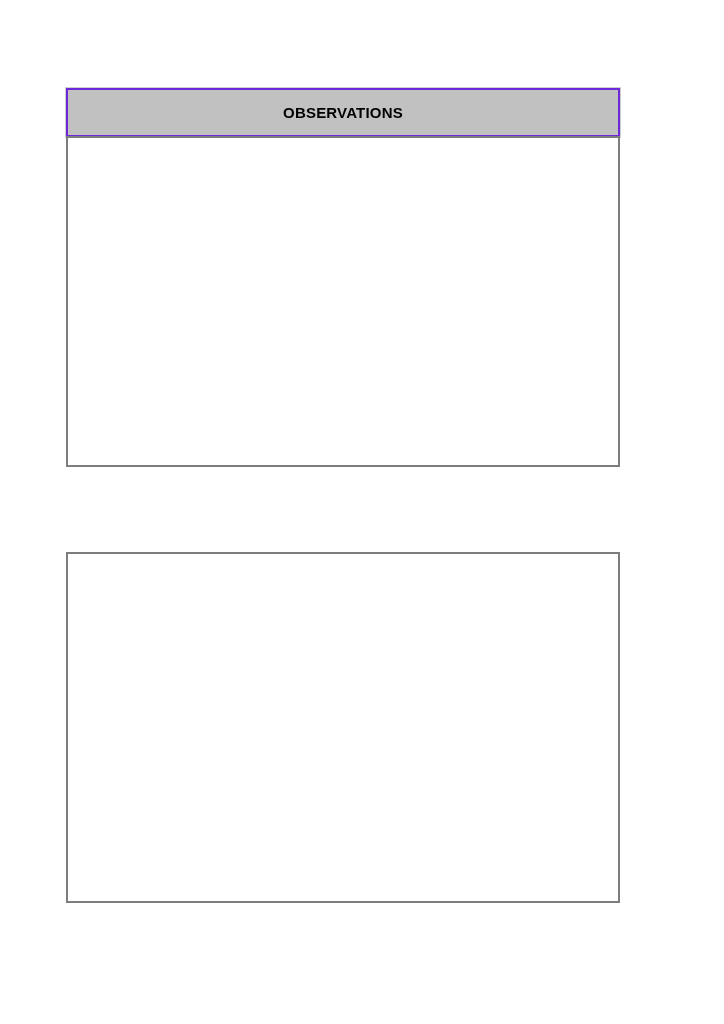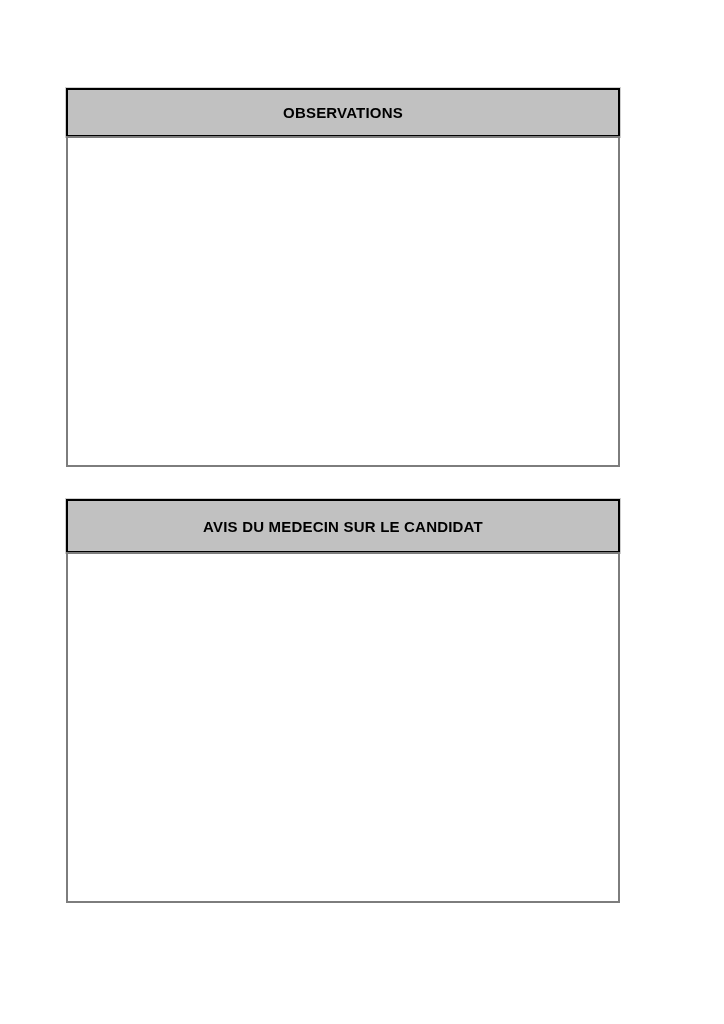--- a/index.html
+++ b/index.html
@@ -15,21 +15,21 @@
     font-family: "Liberation Sans", sans-serif;
     color: #000000;
     overflow: hidden;
   }
   .section-header {
     position: absolute;
     left: 66px;
     width: 554px;
     box-sizing: border-box;
     background: #c1c1c1;
-    border: 2px solid #000000;
+    border: 2px solid #6d28d9;
     box-shadow: 0 0 0 1px #cfcfcf;
     display: flex;
     align-items: center;
     justify-content: center;
   }
   .section-header .section-title {
     font-size: 15px;
     font-weight: bold;
     letter-spacing: 0.2px;
     color: #000000;
@@ -65,19 +65,16 @@
 </head>
 <body>
 
 <div class="page">
 
   <div class="section-header" id="observations-header">
     <span class="section-title">OBSERVATIONS</span>
   </div>
   <div class="section-body" id="observations-body"></div>
 
-  <div class="section-header" id="avis-header">
-    <span class="section-title">AVIS DU MEDECIN SUR LE CANDIDAT</span>
-  </div>
   <div class="section-body" id="avis-body"></div>
 
 
 </div>
 
 </body></html>

